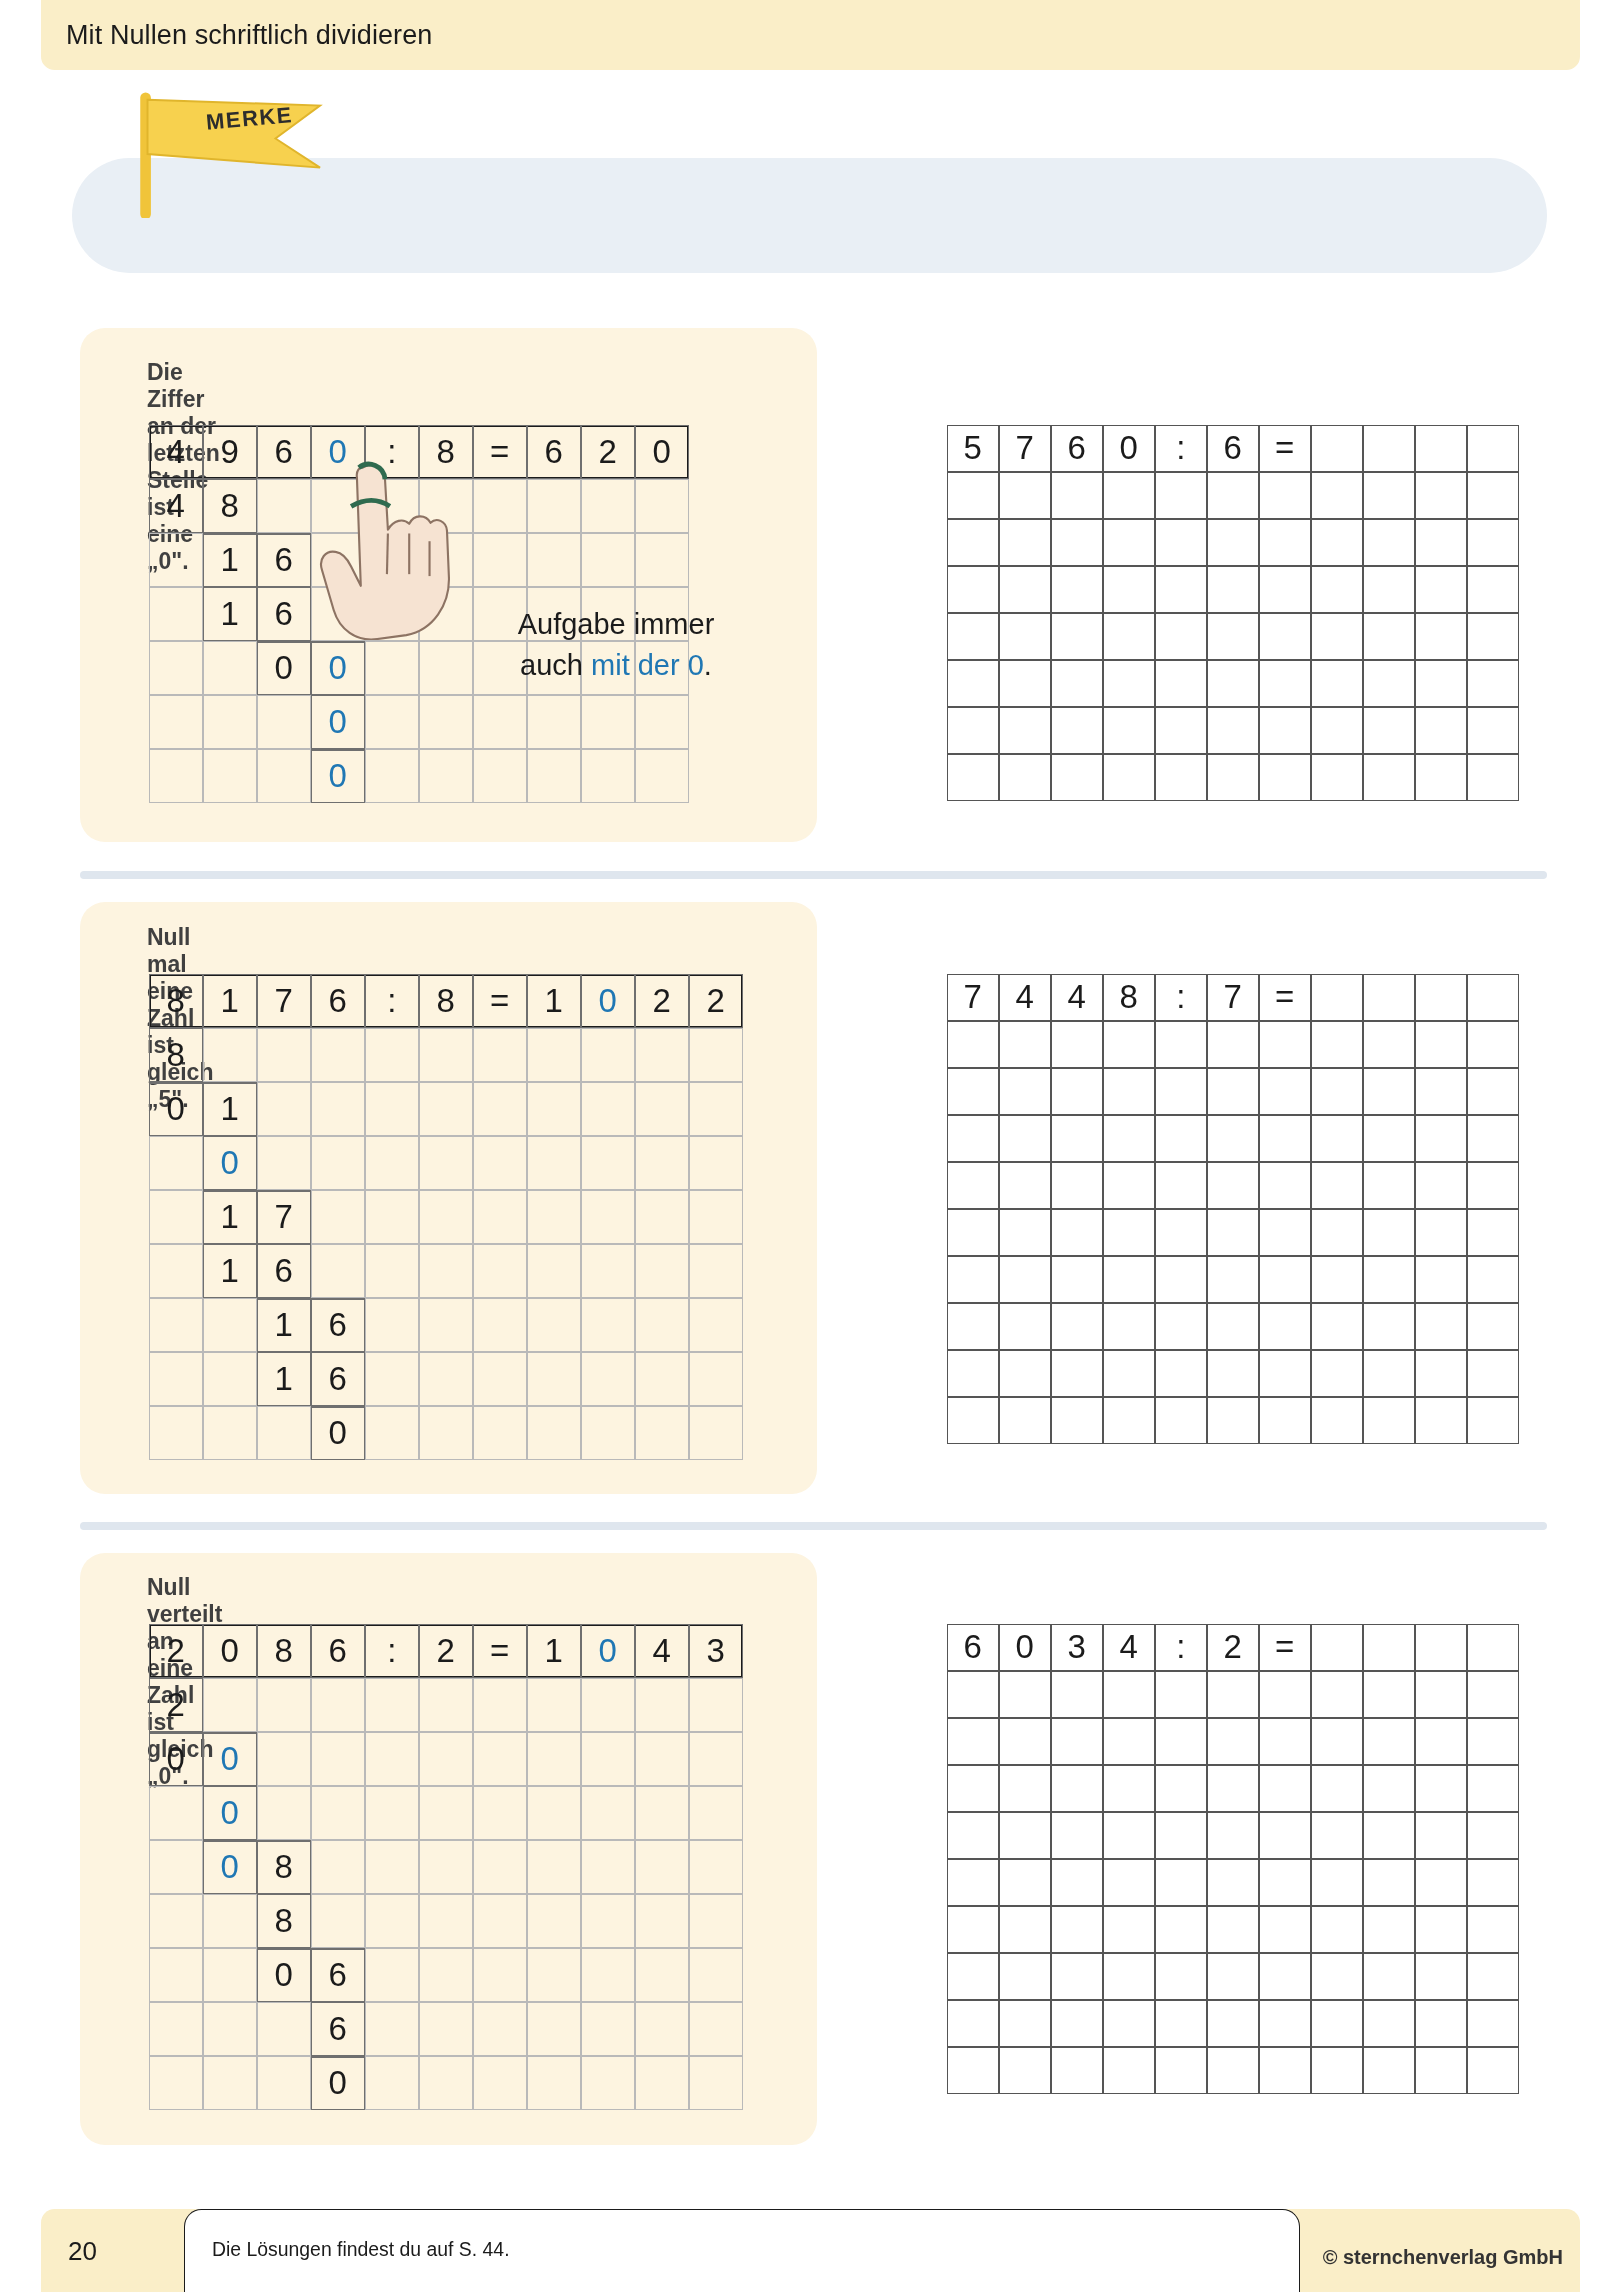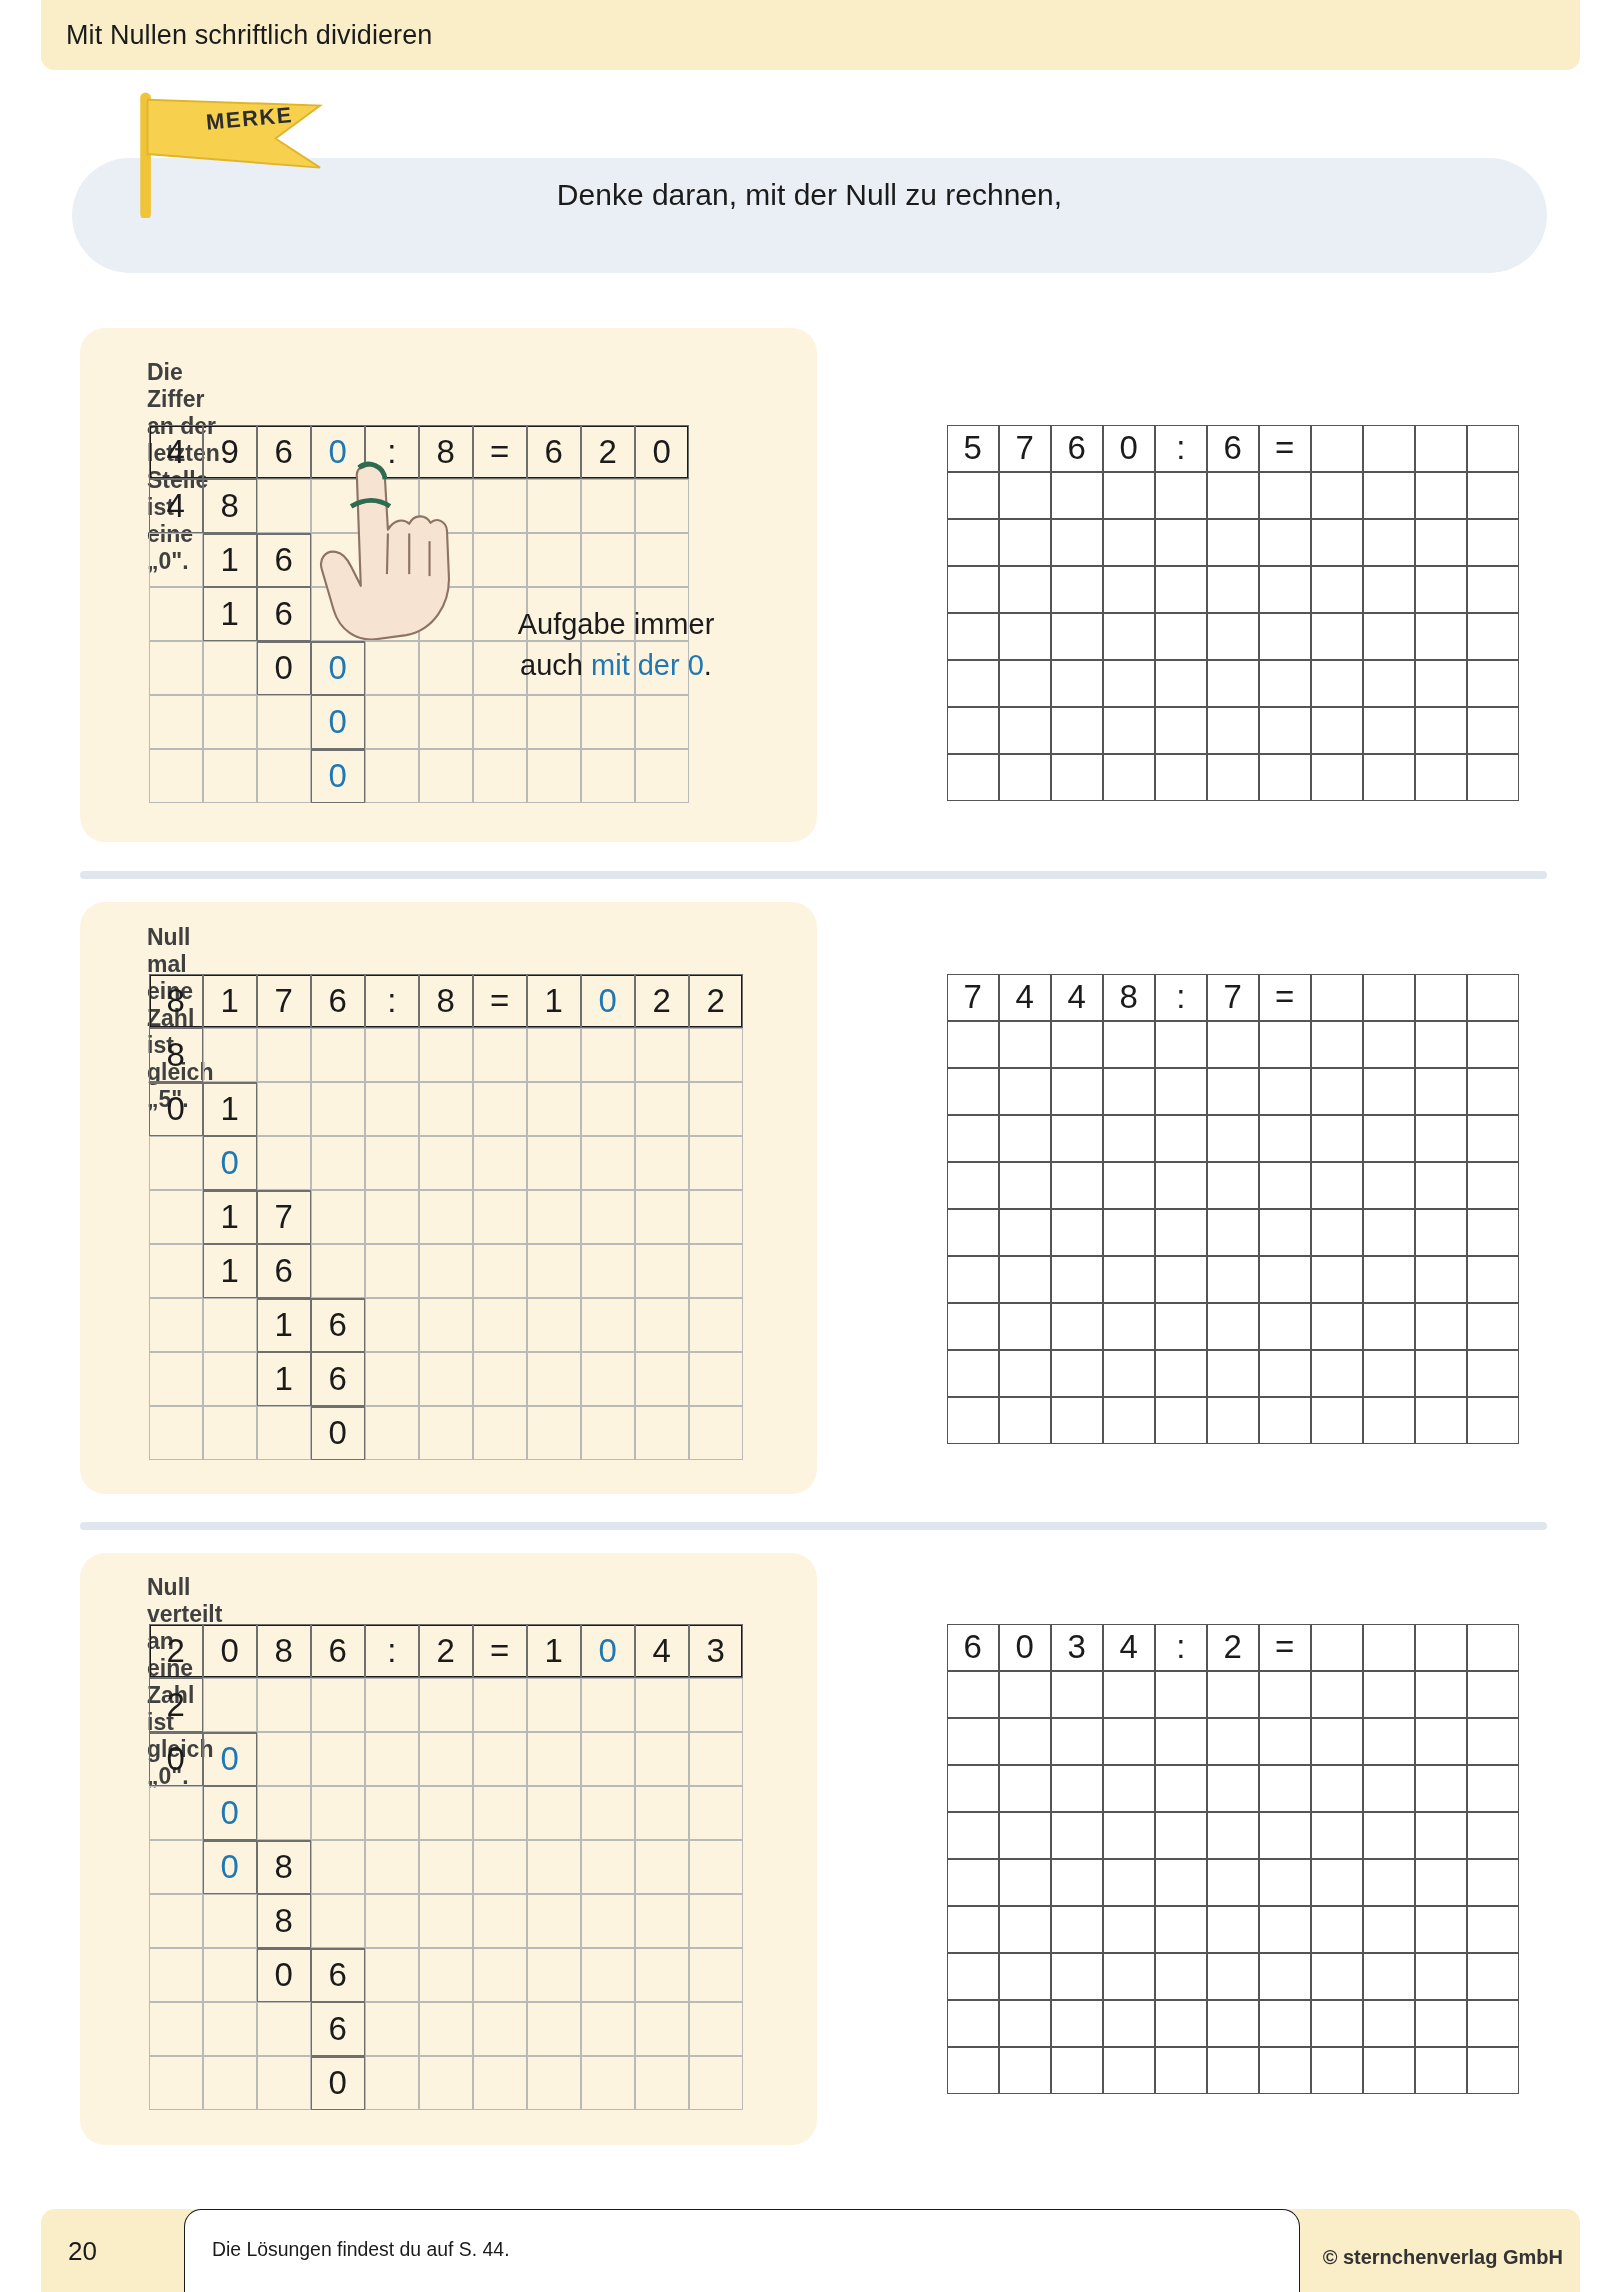--- a/index.html
+++ b/index.html
@@ -148,21 +148,20 @@
 </head>
 <body>
 
 <div class="header-bar">
   <div class="header-title">Mit Nullen schriftlich dividieren</div>
 </div>
 
 <div class="merke-wrap">
   <div class="merke-box"></div>
   <div class="merke-text">
-    <div>Denke daran, mit der Null zu rechnen,</div>
   </div>
   <div class="flag">
     <svg width="194" height="126" viewBox="0 0 200 130">
       <path d="M16 6 L16 126" stroke="#f0c43a" stroke-width="11" stroke-linecap="round" fill="none"></path>
       <path d="M18 8 L196 14 L150 48 L196 78 L18 64 Z" fill="#f7d14e" stroke="#e0b52c" stroke-width="2"></path>
     </svg>
     <div class="flag-label">MERKE</div>
   </div>
 </div>
 

